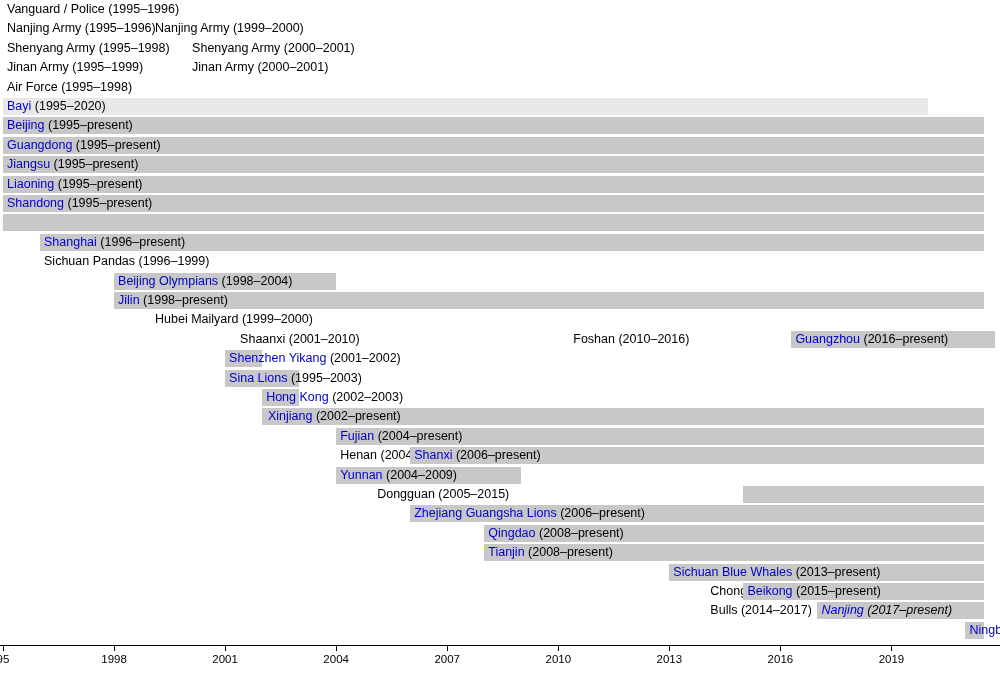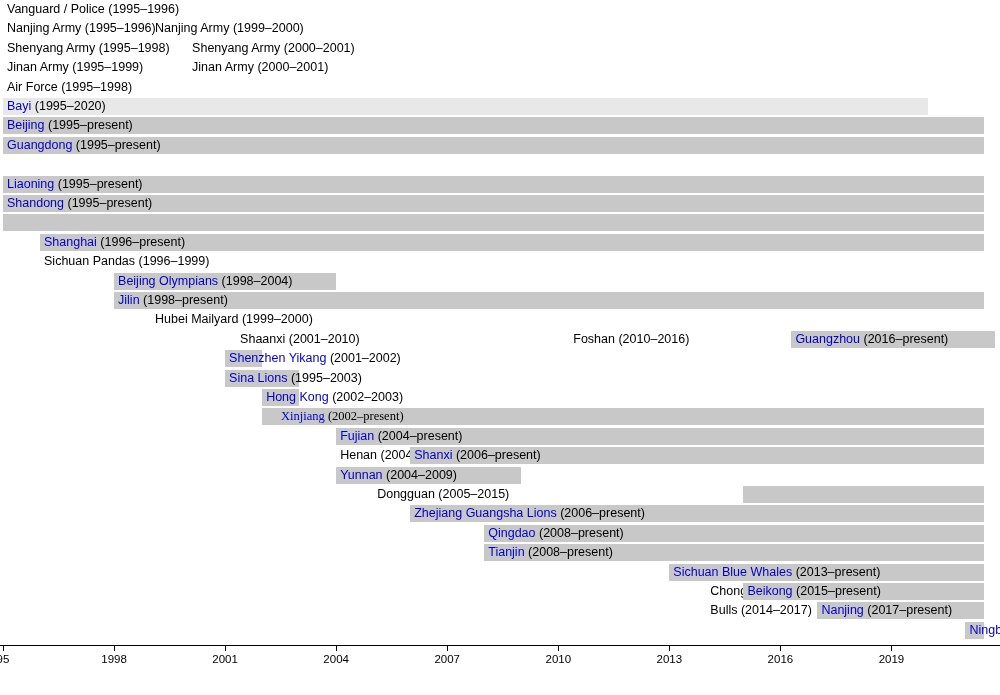--- a/index.html
+++ b/index.html
@@ -120,20 +120,24 @@
         <div class="label" style="left: 7px;"><span class="team">Bayi</span><span class="years"> (1995–2020)</span></div>
       </div>
       <div class="row" style="top: 116.4px;">
         <div class="bar" style="left: 3px; width: 981px;"></div>
         <div class="label" style="left: 7px;"><span class="team">Beijing</span><span class="years"> (1995–present)</span></div>
       </div>
       <div class="row" style="top: 135.8px;">
         <div class="bar" style="left: 3px; width: 981px;"></div>
         <div class="label" style="left: 7px;"><span class="team">Guangdong</span><span class="years"> (1995–present)</span></div>
       </div>
+      <div class="row" style="top: 155.2px;">
+        <div class="bar" style="left: 3px; width: 981px;"></div>
+        <div class="label" style="left: 7px;"><span class="team">Jiangsu</span><span class="years"> (1995–present)</span></div>
+      </div>
       <div class="row" style="top: 174.6px;">
         <div class="bar" style="left: 3px; width: 981px;"></div>
         <div class="label" style="left: 7px;"><span class="team">Liaoning</span><span class="years"> (1995–present)</span></div>
       </div>
       <div class="row" style="top: 194px;">
         <div class="bar" style="left: 3px; width: 981px;"></div>
         <div class="label" style="left: 7px;"><span class="team">Shandong</span><span class="years"> (1995–present)</span></div>
       </div>
       <div class="row" style="top: 213.4px;">
         <div class="bar" style="left: 3px; width: 981px;"></div>
@@ -169,21 +173,21 @@
       <div class="row" style="top: 368.6px;">
         <div class="bar" style="left: 225.113px; width: 74.0377px;"></div>
         <div class="label" style="left: 229.113px;"><span class="team">Sina Lions</span><span class="years"> (1995–2003)</span></div>
       </div>
       <div class="row" style="top: 388px;">
         <div class="bar" style="left: 262.132px; width: 37.0189px;"></div>
         <div class="label" style="left: 266.132px;"><span class="team">Hong Kong</span><span class="years"> (2002–2003)</span></div>
       </div>
       <div class="row" style="top: 407.4px;">
         <div class="bar" style="left: 262.132px; width: 721.868px;"></div>
-        <div class="label" style="left: 281px; font-family: Liberation Serif, serif;"><span class="team">Xinjiang</span><span class="years"> (2002–present)</span></div>
+        <div class="label" style="left: 268px;"><span class="team">Xinjiang</span><span class="years"> (2002–present)</span></div>
       </div>
       <div class="row" style="top: 426.8px;">
         <div class="bar" style="left: 336.17px; width: 647.83px;"></div>
         <div class="label" style="left: 340.17px;"><span class="team">Fujian</span><span class="years"> (2004–present)</span></div>
       </div>
       <div class="row" style="top: 446.2px;">
         <div class="label" style="left: 340.17px;"><span class="team plain">Henan</span><span class="years"> (2004–2006)</span></div>
         <div class="bar" style="left: 410.208px; width: 573.792px;"></div>
         <div class="label" style="left: 414.208px;"><span class="team">Shanxi</span><span class="years"> (2006–present)</span></div>
       </div>
@@ -212,21 +216,21 @@
         <div class="label" style="left: 673.34px;"><span class="team">Sichuan Blue Whales</span><span class="years"> (2013–present)</span></div>
       </div>
       <div class="row" style="top: 582px;">
         <div class="label" style="left: 710.358px;"><span class="team plain">Chongqing</span><span class="years"> (2014–2015)</span></div>
         <div class="bar" style="left: 743.377px; width: 240.623px;"></div>
         <div class="label" style="left: 747.377px;"><span class="team">Beikong</span><span class="years"> (2015–present)</span></div>
       </div>
       <div class="row" style="top: 601.4px;">
         <div class="label" style="left: 710.358px;"><span class="team plain">Bulls</span><span class="years"> (2014–2017)</span></div>
         <div class="bar" style="left: 817.415px; width: 166.585px;"></div>
-        <div class="label" style="left: 821.415px;"><span class="team">Nanjing</span><span class="years"> (2017–present)</span></div>
+        <div class="label" style="left: 821.415px; font-style: italic;"><span class="team">Nanjing</span><span class="years"> (2017–present)</span></div>
       </div>
       <div class="row" style="top: 620.8px;">
         <div class="bar" style="left: 965.491px; width: 18.5094px;"></div>
         <div class="label" style="left: 969.491px;"><span class="team">Ningbo</span></div>
       </div>
     </div>
   <div class="axis">
     <div class="line"></div>
   <div class="tick" style="left: 3px;"></div>
       <div class="ticklabel" style="left: 3px;">95</div>

